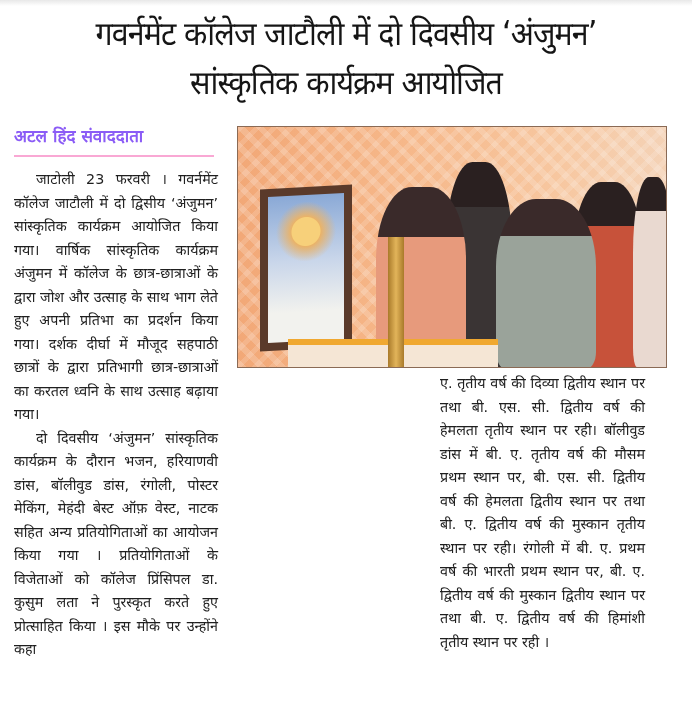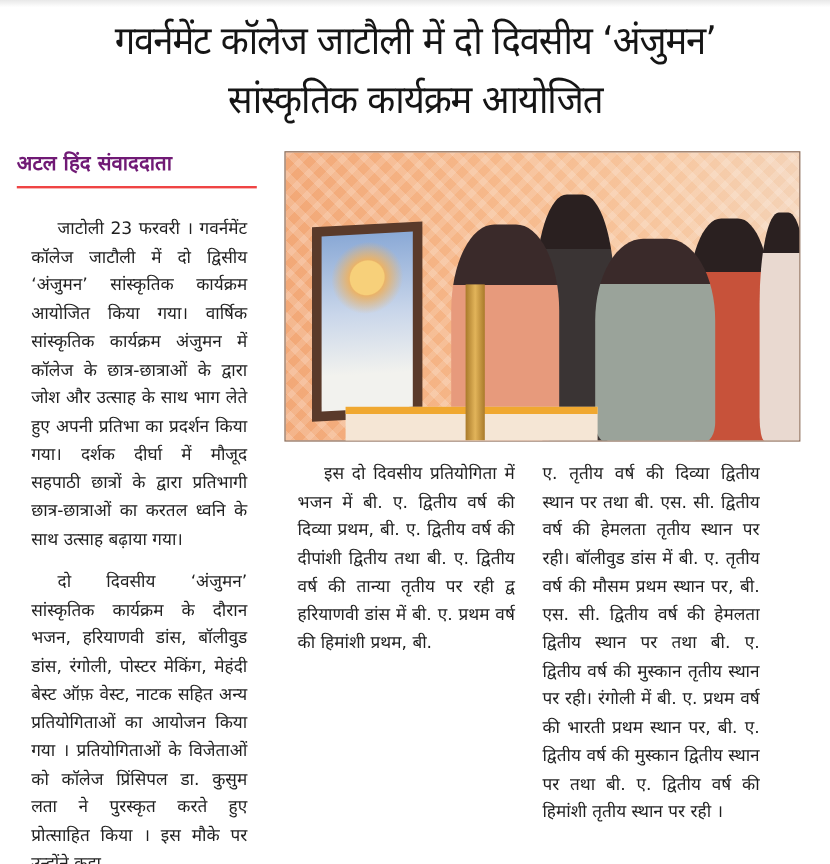--- a/index.html
+++ b/index.html
@@ -14,28 +14,28 @@
     }
     .headline {
       position: absolute; left: 0; top: 10px; width: 692px;
       text-align: center; font-weight: normal; color: #151515;
       font-family: "DejaVu Sans", sans-serif; letter-spacing: -1px;
     }
     .headline .l1 { display: block; font-size: 33px; line-height: 48px; transform: scaleX(0.92); }
     .headline .l2 { display: block; font-size: 33px; line-height: 50px; transform: scaleX(0.92); }
     .byline {
       position: absolute; left: 14px; top: 124px; width: 200px;
-      font-size: 17px; font-weight: bold; color: #701a75;
-      padding-bottom: 8px; border-bottom: 2px solid #ef4444;
+      font-size: 17px; font-weight: bold; color: #8b5cf6;
+      padding-bottom: 8px; border-bottom: 2px solid #f9a8d4;
     }
     .col {
       position: absolute; font-size: 14.3px; line-height: 23.5px; color: #1f1f1f;
       text-align: justify;
     }
-    .col p { margin: 12px; }
+    .col p { margin: 0; }
     .col p.indent { text-indent: 22px; }
     .col1 { left: 14px; top: 168px; width: 204px; }
     .col2 { left: 236px; top: 372px; width: 205px; }
     .col3 { left: 440px; top: 372px; width: 205px; }
     .photo {
       position: absolute; left: 237px; top: 126px; width: 428px; height: 240px;
       border: 1px solid #8a6a55; overflow: hidden;
       background:
         repeating-linear-gradient(45deg, rgba(255,255,255,0.18) 0 6px, rgba(255,255,255,0) 6px 14px),
         repeating-linear-gradient(-45deg, rgba(255,255,255,0.14) 0 5px, rgba(255,255,255,0) 5px 12px),
@@ -94,20 +94,19 @@
   <div class="person p2"></div>
   <div class="person p4"></div>
   <div class="person p1"></div>
   <div class="person p3"></div>
   <div class="person p5"></div>
   <div class="table"></div>
   <div class="lamp"></div>
 </div>
 
 <div class="col col2">
-  <p class="indent">इस दो दिवसीय प्रतियोगिता में भजन में बी. ए. द्वितीय वर्ष की दिव्या प्रथम, बी. ए. द्वितीय वर्ष की दीपांशी द्वितीय तथा बी. ए. द्वितीय वर्ष की तान्या तृतीय पर रही द्व हरियाणवी डांस में बी. ए. प्रथम वर्ष की हिमांशी प्रथम, बी.</p>
 </div>
 
 <div class="col col3">
   <p>ए. तृतीय वर्ष की दिव्या द्वितीय स्थान पर तथा बी. एस. सी. द्वितीय वर्ष की हेमलता तृतीय स्थान पर रही। बॉलीवुड डांस में बी. ए. तृतीय वर्ष की मौसम प्रथम स्थान पर, बी. एस. सी. द्वितीय वर्ष की हेमलता द्वितीय स्थान पर तथा बी. ए. द्वितीय वर्ष की मुस्कान तृतीय स्थान पर रही। रंगोली में बी. ए. प्रथम वर्ष की भारती प्रथम स्थान पर, बी. ए. द्वितीय वर्ष की मुस्कान द्वितीय स्थान पर तथा बी. ए. द्वितीय वर्ष की हिमांशी तृतीय स्थान पर रही ।</p>
 </div>
 
 <div class="right-edge"></div>
 
 </body></html>

